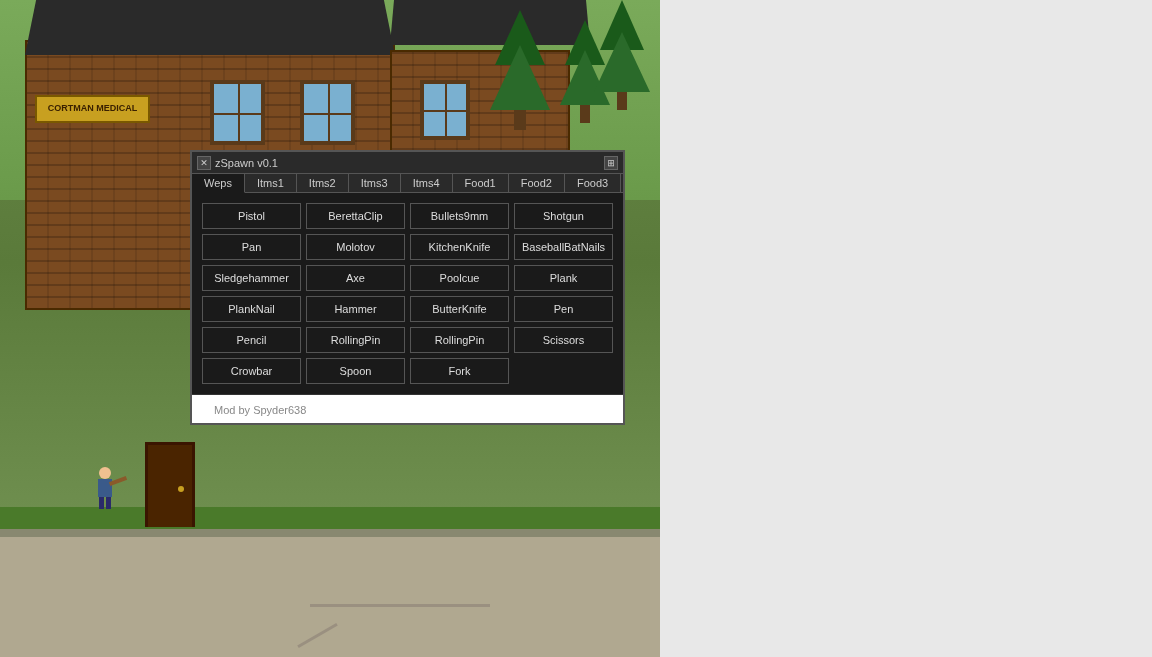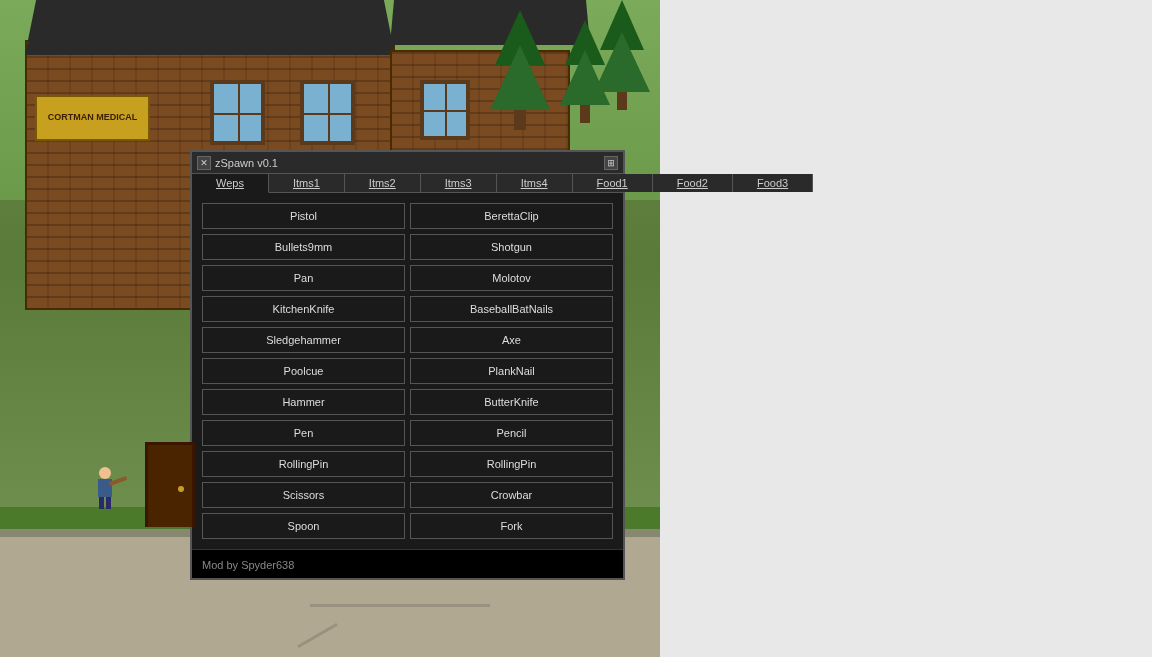--- a/index.html
+++ b/index.html
@@ -90,63 +90,62 @@
     }
 
     
     .mod-tabs {
       display: flex;
       background: #2a2a2a;
       border-bottom: 1px solid #555;
     }
 
     .mod-tab {
-      padding: 3px 24px;
+      padding: 3px 12px;
       color: #ccc;
       font-size: 11px;
       cursor: pointer;
       border-right: 1px solid #555;
       background: #2a2a2a;
-      text-decoration: underline;
     }
 
     .mod-tab.active {
       background: #1a1a1a;
       border-bottom: 1px solid #1a1a1a;
       margin-bottom: -1px;
     }
 
     
     .mod-content {
       padding: 10px;
       background: #1a1a1a;
     }
 
     
     .btn-grid {
       display: grid;
-      grid-template-columns: repeat(2, 1fr);
+      grid-template-columns: repeat(4, 1fr);
       gap: 5px;
     }
 
     .spawn-btn {
       padding: 6px 4px;
       background: #1a1a1a;
       border: 1px solid #555;
       color: #ddd;
       font-size: 11px;
       cursor: pointer;
       text-align: center;
       white-space: nowrap;
     }
 
     
     .mod-footer {
-      padding: 5px 10px;
-      background: #000000;
+      padding: 5px 22px;
+      background: #ffffff;
       border-top: 1px solid #333;
     }
 
     .mod-footer-text {
       color: #888;
       font-size: 11px;
     }
   </style>
 </head>
 <body>
@@ -161,21 +160,21 @@
   </div>
 
   <div style="position:absolute;top:0;left:25px;width:370px;height:55px;background:#2a2a2a;clip-path:polygon(0% 100%, 3% 0%, 97% 0%, 100% 100%);"></div>
 
   <div style="position:absolute;top:0;left:390px;width:200px;height:45px;background:#2a2a2a;clip-path:polygon(0% 100%, 2% 0%, 98% 0%, 100% 100%);"></div>
 
   <div style="position:absolute;top:50px;left:390px;width:180px;height:220px;background:#7a4a20;border:2px solid #4a2a00;">
     <div style="position:absolute;inset:0;background:repeating-linear-gradient(0deg,transparent,transparent 10px,rgba(0,0,0,0.2) 10px,rgba(0,0,0,0.2) 12px),repeating-linear-gradient(90deg,transparent,transparent 20px,rgba(0,0,0,0.1) 20px,rgba(0,0,0,0.1) 22px);"></div>
   </div>
 
-  <div style="position:absolute;top:95px;left:35px;width:115px;height:46px;background:#c8a020;border:2px solid #7a5800;display:flex;align-items:center;justify-content:center;font-size:9px;font-weight:bold;color:#3a2000;text-align:center;line-height:1.3;z-index:2;">
+  <div style="position:absolute;top:95px;left:35px;width:115px;height:28px;background:#c8a020;border:2px solid #7a5800;display:flex;align-items:center;justify-content:center;font-size:9px;font-weight:bold;color:#3a2000;text-align:center;line-height:1.3;z-index:2;">
     <span>CORTMAN MEDICAL</span>
   </div>
 
   <div style="position:absolute;top:80px;left:210px;width:55px;height:65px;background:#7ab0d0;border:4px solid #5a3a1a;z-index:2;">
     <div style="position:absolute;top:50%;left:0;width:100%;height:2px;background:#5a3a1a;"></div>
     <div style="position:absolute;top:0;left:50%;width:2px;height:100%;background:#5a3a1a;"></div>
   </div>
 
   <div style="position:absolute;top:80px;left:300px;width:55px;height:65px;background:#7ab0d0;border:4px solid #5a3a1a;z-index:2;">
     <div style="position:absolute;top:50%;left:0;width:100%;height:2px;background:#5a3a1a;"></div>
@@ -263,20 +262,21 @@
         <button class="spawn-btn">BerettaClip</button>
         <button class="spawn-btn">Bullets9mm</button>
         <button class="spawn-btn">Shotgun</button>
         <button class="spawn-btn">Pan</button>
         <button class="spawn-btn">Molotov</button>
         <button class="spawn-btn">KitchenKnife</button>
         <button class="spawn-btn">BaseballBatNails</button>
         <button class="spawn-btn">Sledgehammer</button>
         <button class="spawn-btn">Axe</button>
         <button class="spawn-btn">Poolcue</button>
+        <button class="spawn-btn">Plank</button>
         <button class="spawn-btn">PlankNail</button>
         <button class="spawn-btn">Hammer</button>
         <button class="spawn-btn">ButterKnife</button>
         <button class="spawn-btn">Pen</button>
         <button class="spawn-btn">Pencil</button>
         <button class="spawn-btn">RollingPin</button>
         <button class="spawn-btn">RollingPin</button>
         <button class="spawn-btn">Scissors</button>
         <button class="spawn-btn">Crowbar</button>
         <button class="spawn-btn">Spoon</button>

